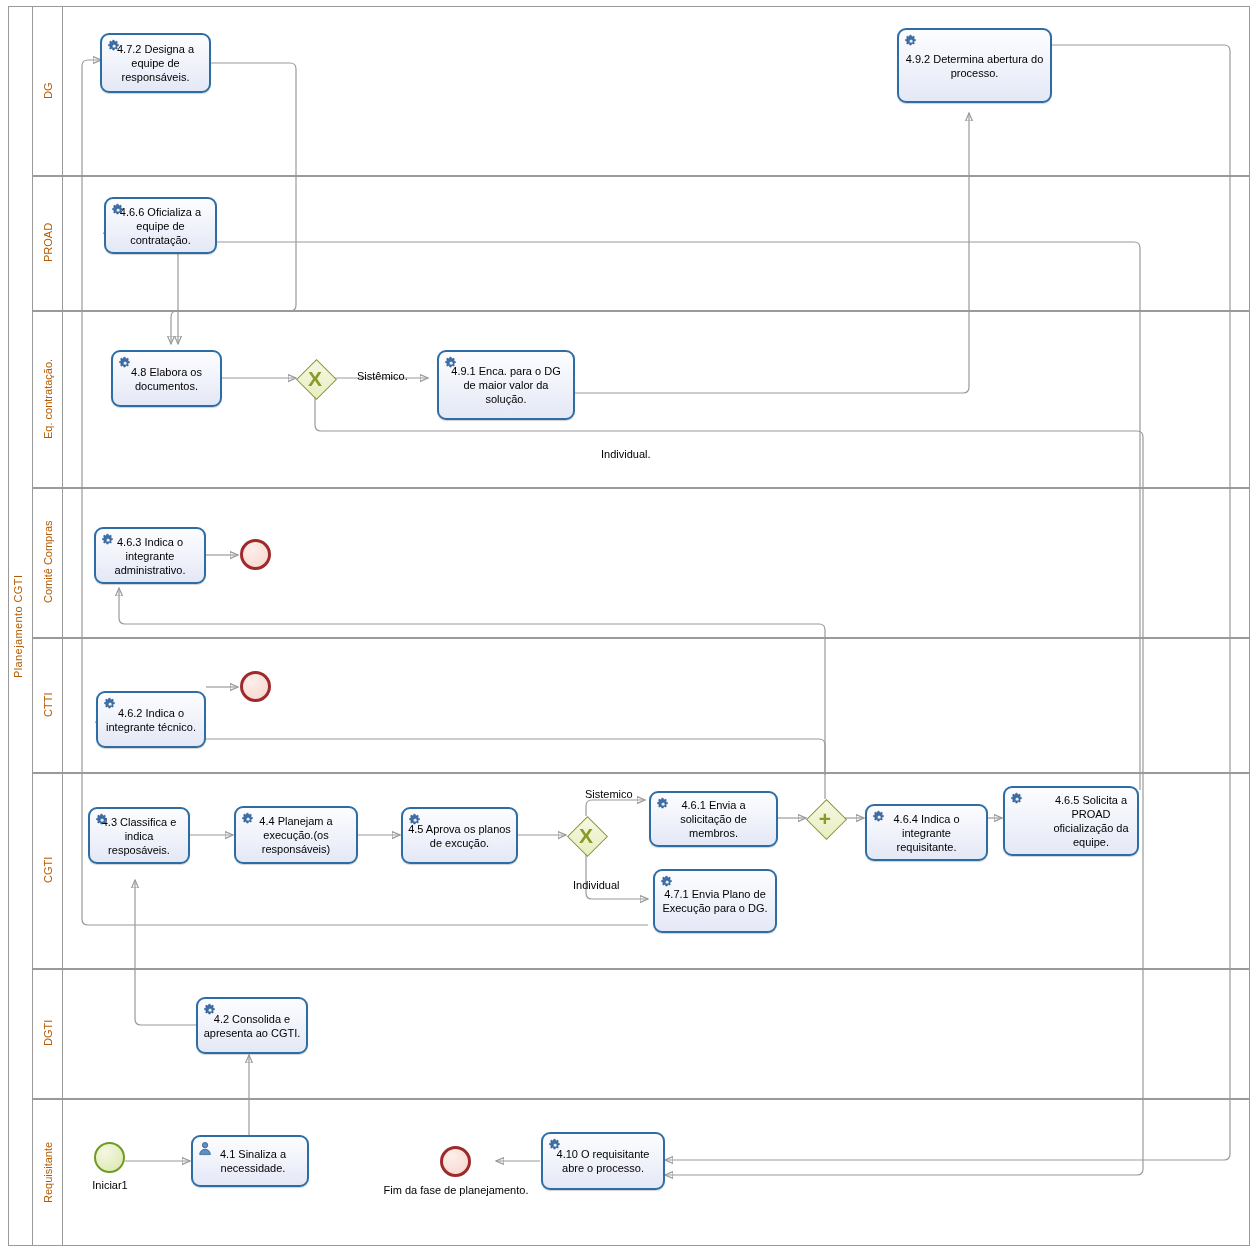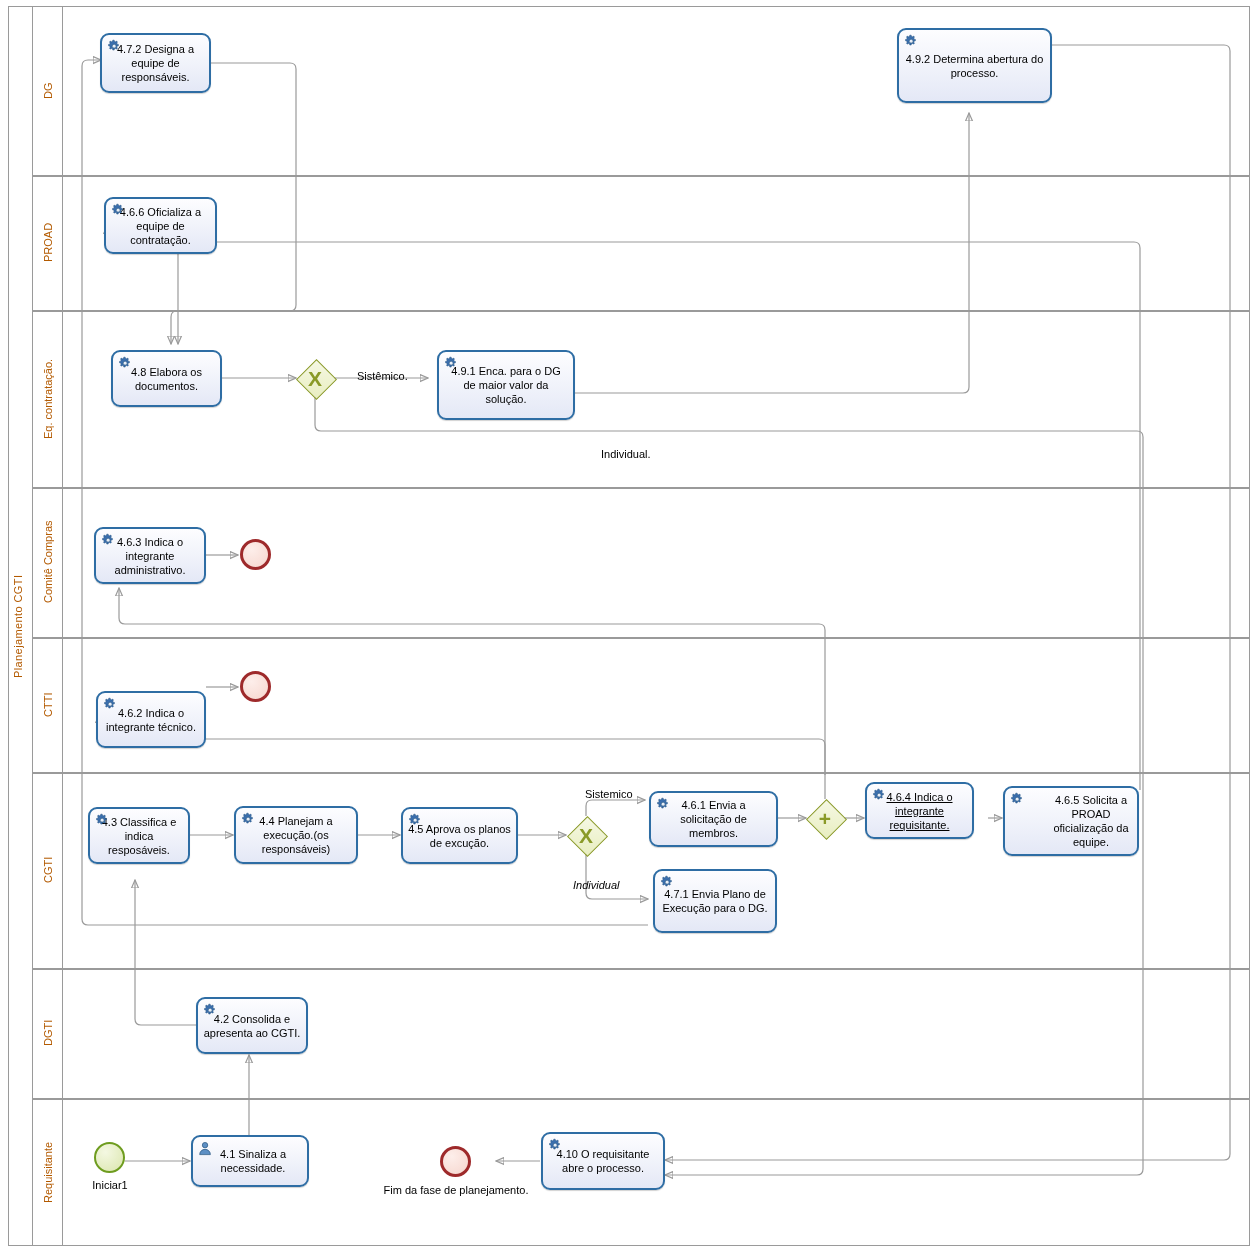--- a/index.html
+++ b/index.html
@@ -321,21 +321,21 @@
   </div>
 
   <div class="task" style="left:653px; top:869px; width:124px; height:64px;">
     <svg class="task-icon" viewBox="0 0 16 16">
       <path d="M6.2 1.2 l1.4 0 .3 1.3 1.2 .5 1.1-.8 1 1-.8 1.1 .5 1.2 1.3 .3 0 1.4-1.3 .3-.5 1.2 .8 1.1-1 1-1.1-.8-1.2 .5-.3 1.3-1.4 0-.3-1.3-1.2-.5-1.1 .8-1-1 .8-1.1-.5-1.2-1.3-.3 0-1.4 1.3-.3 .5-1.2-.8-1.1 1-1 1.1 .8 1.2-.5z" fill="#3b6fae" stroke="#1f4e79" stroke-width=".5"></path>
       <circle cx="7.6" cy="7.6" r="2.1" fill="#e8eef7" stroke="#1f4e79" stroke-width=".6"></circle>
     </svg>
     <span class="task-label">4.7.1 Envia Plano de Execução para o DG.</span>
   </div>
 
-  <div class="task" style="left:865px; top:782px; width:109px; height:57px;text-decoration:underline;">
+  <div class="task" style="left:865px; top:804px; width:123px; height:57px;">
     <svg class="task-icon" viewBox="0 0 16 16">
       <path d="M6.2 1.2 l1.4 0 .3 1.3 1.2 .5 1.1-.8 1 1-.8 1.1 .5 1.2 1.3 .3 0 1.4-1.3 .3-.5 1.2 .8 1.1-1 1-1.1-.8-1.2 .5-.3 1.3-1.4 0-.3-1.3-1.2-.5-1.1 .8-1-1 .8-1.1-.5-1.2-1.3-.3 0-1.4 1.3-.3 .5-1.2-.8-1.1 1-1 1.1 .8 1.2-.5z" fill="#3b6fae" stroke="#1f4e79" stroke-width=".5"></path>
       <circle cx="7.6" cy="7.6" r="2.1" fill="#e8eef7" stroke="#1f4e79" stroke-width=".6"></circle>
     </svg>
     <span class="task-label">4.6.4 Indica o integrante requisitante.</span>
   </div>
 
   <div class="task" style="left:1003px; top:786px; width:136px; height:70px;padding-left:45px;">
     <svg class="task-icon" viewBox="0 0 16 16">
       <path d="M6.2 1.2 l1.4 0 .3 1.3 1.2 .5 1.1-.8 1 1-.8 1.1 .5 1.2 1.3 .3 0 1.4-1.3 .3-.5 1.2 .8 1.1-1 1-1.1-.8-1.2 .5-.3 1.3-1.4 0-.3-1.3-1.2-.5-1.1 .8-1-1 .8-1.1-.5-1.2-1.3-.3 0-1.4 1.3-.3 .5-1.2-.8-1.1 1-1 1.1 .8 1.2-.5z" fill="#3b6fae" stroke="#1f4e79" stroke-width=".5"></path>
@@ -388,15 +388,15 @@
 
   <div class="event end" style="left:240px; top:539px; width:31px; height:31px;"></div>
   <div class="event end" style="left:240px; top:671px; width:31px; height:31px;"></div>
 
   <div class="event end" style="left:440px; top:1146px; width:31px; height:31px;"></div>
   <div class="event-label" style="left:371px; top:1184px; width:170px;">Fim da fase de planejamento.</div>
 
   <div class="flow-label" style="left:357px; top:370px;">Sistêmico.</div>
   <div class="flow-label" style="left:601px; top:448px;">Individual.</div>
   <div class="flow-label" style="left:585px; top:788px;">Sistemico</div>
-  <div class="flow-label" style="left:573px; top:879px;font-style:italic;">Individual</div>
+  <div class="flow-label" style="left:573px; top:879px;">Individual</div>
 
 </div>
 
 </body></html>

